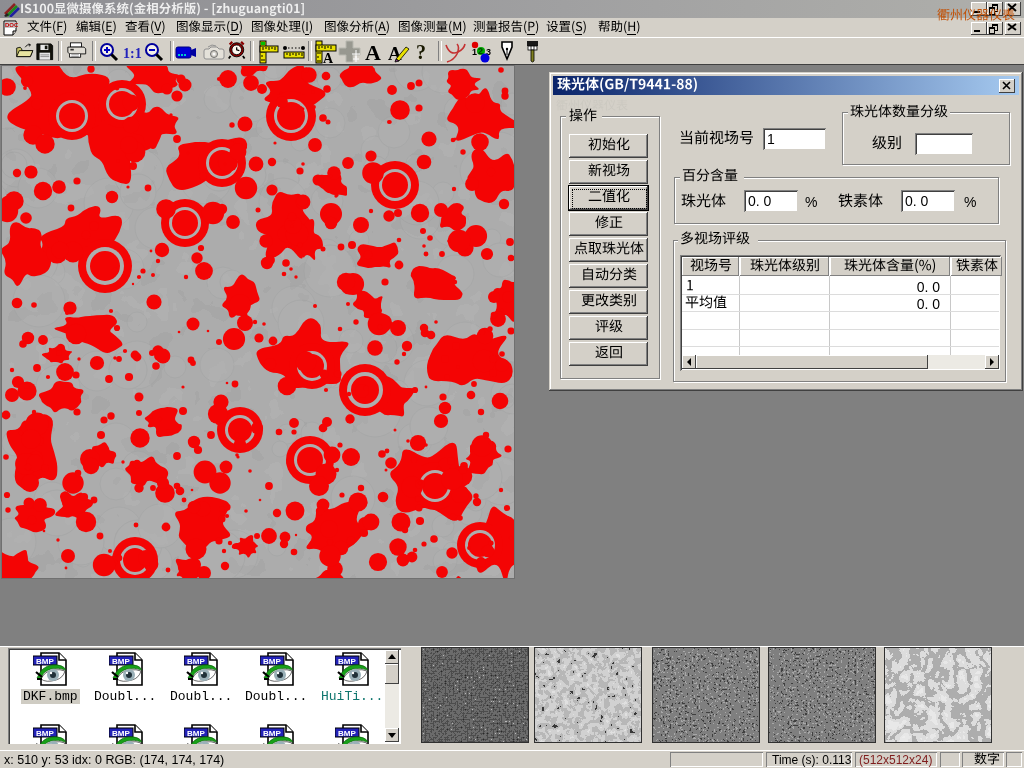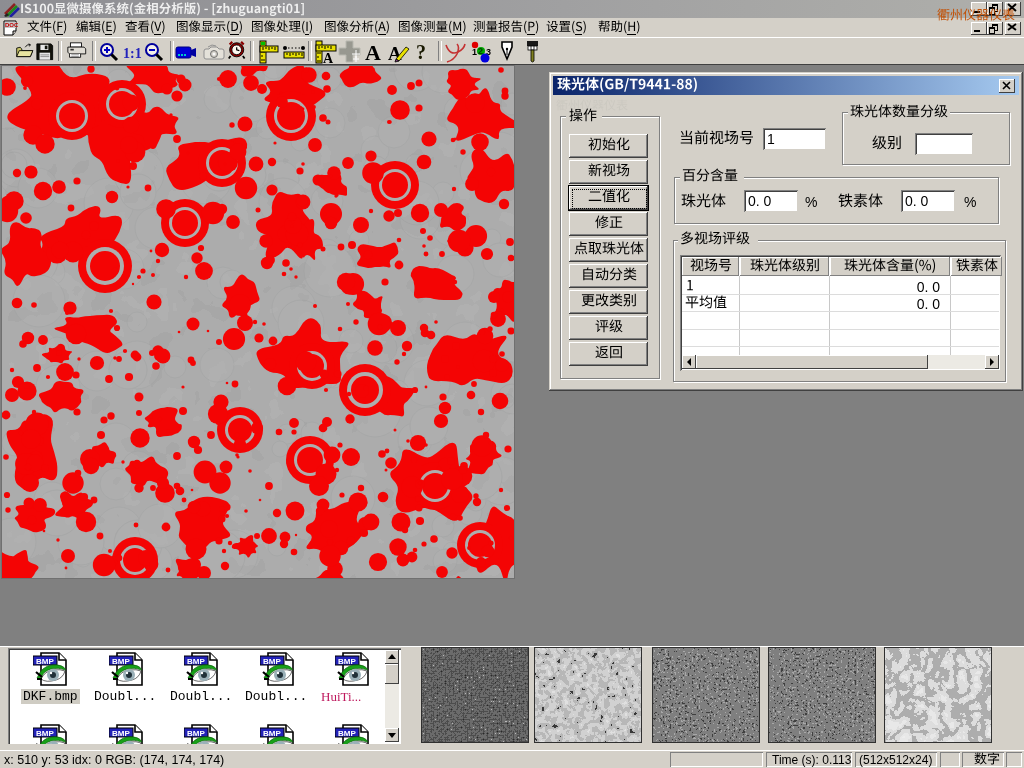--- a/index.html
+++ b/index.html
@@ -1043,21 +1043,21 @@
     <path d="M26 1 L26 8 L33 8" fill="#fff" stroke="#000" stroke-width="1.6"></path>
     <rect x="0" y="4" width="24" height="9" fill="#2222B8" stroke="#000"></rect>
     <text x="3" y="12" font-size="8" font-weight="bold" fill="#fff" font-family="Liberation Sans">BMP</text>
     <path d="M4 26 Q9 14 19 13 Q30 12 33 18 Q25 15 18 17 Q10 19 8 27 Z" fill="#18A018" stroke="#0A600A" stroke-width="0.7"></path>
     <path d="M8 27 Q12 19 20 18 Q28 17 32 19 Q30 26 23 28 Q13 31 8 27 Z" fill="#fff" stroke="#444" stroke-width="0.8"></path>
     <circle cx="20" cy="23" r="6" fill="#9AB0B8"></circle>
     <circle cx="20" cy="23" r="3" fill="#203038"></circle>
     <circle cx="18" cy="21" r="1.2" fill="#fff"></circle>
     <path d="M3 20 L9 25 M4 27 L9 27" stroke="#000" stroke-width="2.2"></path>
   </svg>
-<div style="position:absolute;left:319px;top:689px;padding:0 2px;font-family:Liberation Serif, serif;font-size:13px;color:#be185d;">HuiTi...</div>
+<div style="position:absolute;left:319px;top:689px;padding:0 2px;font-family:Liberation Mono, monospace;font-size:13px;color:#0f766e;">HuiTi...</div>
 <div style="position:absolute;left:33.0px;top:724px;width:34px;height:20px;overflow:hidden;"><svg width="34" height="34">
       <path d="M8 1 H26 L33 8 V33 H8 Z" fill="#fff" stroke="#000" stroke-width="1.6"></path>
       <path d="M26 1 L26 8 L33 8" fill="#fff" stroke="#000" stroke-width="1.6"></path>
       <rect x="0" y="4" width="24" height="9" fill="#2222B8" stroke="#000"></rect>
       <text x="3" y="12" font-size="8" font-weight="bold" fill="#fff" font-family="Liberation Sans">BMP</text>
       <path d="M4 26 Q9 14 19 13 Q30 12 33 18 Q25 15 18 17 Q10 19 8 27 Z" fill="#18A018" stroke="#0A600A" stroke-width="0.7"></path>
       <path d="M8 27 Q12 19 20 18 Q28 17 32 19 Q30 26 23 28 Q13 31 8 27 Z" fill="#fff" stroke="#444" stroke-width="0.8"></path>
       <circle cx="20" cy="23" r="6" fill="#9AB0B8"></circle>
       <circle cx="20" cy="23" r="3" fill="#203038"></circle>
       <circle cx="18" cy="21" r="1.2" fill="#fff"></circle>
@@ -1198,21 +1198,21 @@
     <rect width="108" height="96" filter="url(#n5)"></rect>
     <rect width="108" height="96" fill="none" stroke="#303030" stroke-width="2"></rect>
   </svg>
 <div style="position:absolute;left:0px;top:750px;width:1024px;height:18px;background:#D4D0C8;border-top:1px solid #fff;"></div>
 <div style="position:absolute;left:4px;top:753px;font-size:12.5px;color:#000;">x: 510 y: 53 idx: 0 RGB: (174, 174, 174)</div>
 <div style="position:absolute;left:670px;top:752px;width:93px;height:15px;box-shadow:inset 1px 1px 0 #808080,inset -1px -1px 0 #fff;"></div>
 <div style="position:absolute;left:766px;top:752px;width:86px;height:15px;box-shadow:inset 1px 1px 0 #808080,inset -1px -1px 0 #fff;">
     <div style="padding:1px 6px;font-size:12px;color:#000;white-space:nowrap;">Time (s): 0.113</div>
   </div>
 <div style="position:absolute;left:855px;top:752px;width:82px;height:15px;box-shadow:inset 1px 1px 0 #808080,inset -1px -1px 0 #fff;">
-    <div style="padding:1px 4px;font-size:12px;color:#000000;white-space:nowrap;">(512x512x24)</div>
+    <div style="padding:1px 4px;font-size:12px;color:#7f1d1d;white-space:nowrap;">(512x512x24)</div>
   </div>
 <div style="position:absolute;left:940px;top:752px;width:20px;height:15px;box-shadow:inset 1px 1px 0 #808080,inset -1px -1px 0 #fff;"></div>
 <div style="position:absolute;left:962px;top:752px;width:42px;height:15px;box-shadow:inset 1px 1px 0 #808080,inset -1px -1px 0 #fff;"></div>
 <svg style="position:absolute;left:972px;top:751px;overflow:visible" width="30" height="17">
     <path transform="translate(2.0,12.4) scale(0.013000,-0.013000)" d="M70 323H454V260H70ZM50 654H531V592H50ZM443 821 506 793Q485 759 461 724Q437 689 417 664L368 688Q381 706 394 729Q408 753 421 777Q434 802 443 821ZM257 841H327V404H257ZM88 793 143 815Q164 785 182 749Q201 713 207 686L150 661Q144 687 126 725Q108 762 88 793ZM258 628 309 598Q285 557 248 515Q210 473 167 437Q123 402 80 378Q73 391 62 408Q50 425 39 435Q81 454 123 484Q165 514 201 552Q237 590 258 628ZM316 607Q330 600 356 583Q382 567 412 548Q443 529 468 513Q493 497 503 489L461 435Q448 447 425 466Q401 485 373 506Q345 527 320 545Q295 564 279 574ZM612 646H948V576H612ZM629 832 698 821Q683 725 661 637Q639 548 608 471Q578 395 538 337Q533 343 522 352Q512 361 500 369Q489 378 481 383Q520 436 549 507Q577 578 597 661Q617 744 629 832ZM813 606 883 599Q860 430 815 300Q770 171 692 77Q614 -18 493 -83Q489 -75 482 -64Q475 -52 467 -40Q458 -29 451 -22Q566 34 639 121Q712 207 753 328Q794 449 813 606ZM647 583Q670 450 711 332Q753 214 817 126Q881 37 972 -12Q959 -22 945 -40Q930 -57 921 -71Q827 -14 761 81Q696 176 653 301Q611 427 585 572ZM110 153 157 198Q209 178 266 151Q323 124 374 96Q425 68 460 43L412 -6Q379 19 328 48Q277 78 220 105Q163 133 110 153ZM429 323H442L454 326L495 309Q464 201 402 126Q340 50 256 2Q173 -45 77 -72Q71 -59 61 -41Q51 -24 41 -14Q130 7 209 48Q287 90 345 156Q402 221 429 312ZM110 153Q132 184 155 224Q178 264 198 307Q219 349 233 387L300 375Q284 334 263 291Q242 248 220 209Q198 170 178 140Z" fill="#000"></path>
     <path transform="translate(15.0,12.4) scale(0.013000,-0.013000)" d="M233 551H713V480H233ZM69 300H930V228H69ZM460 363H539V12Q539 -21 529 -39Q519 -57 492 -67Q466 -75 425 -77Q383 -79 319 -79Q317 -68 312 -54Q306 -41 300 -28Q293 -14 287 -4Q321 -5 351 -5Q382 -6 405 -6Q428 -6 437 -6Q450 -5 455 -1Q460 4 460 14ZM691 551H711L728 555L779 516Q743 480 698 443Q652 406 602 374Q552 342 502 318Q495 328 482 342Q470 355 460 363Q503 384 547 413Q590 442 628 474Q666 507 691 535ZM80 736H920V529H843V664H154V529H80ZM423 824 497 847Q519 820 538 785Q558 751 567 725L490 697Q482 724 464 759Q445 795 423 824Z" fill="#000"></path>
   </svg>
 <div style="position:absolute;left:1006px;top:752px;width:16px;height:15px;box-shadow:inset 1px 1px 0 #808080,inset -1px -1px 0 #fff;"></div>
 <div style="position:absolute;left:549px;top:72px;width:474px;height:319px;background:#D4D0C8;box-shadow:inset -1px -1px 0 #404040,inset 1px 1px 0 #D4D0C8,inset -2px -2px 0 #808080,inset 2px 2px 0 #fff;"></div>
 <div style="position:absolute;left:553px;top:76px;width:466px;height:19px;background:linear-gradient(90deg,#0A246A,#A6CAF0);"></div>

